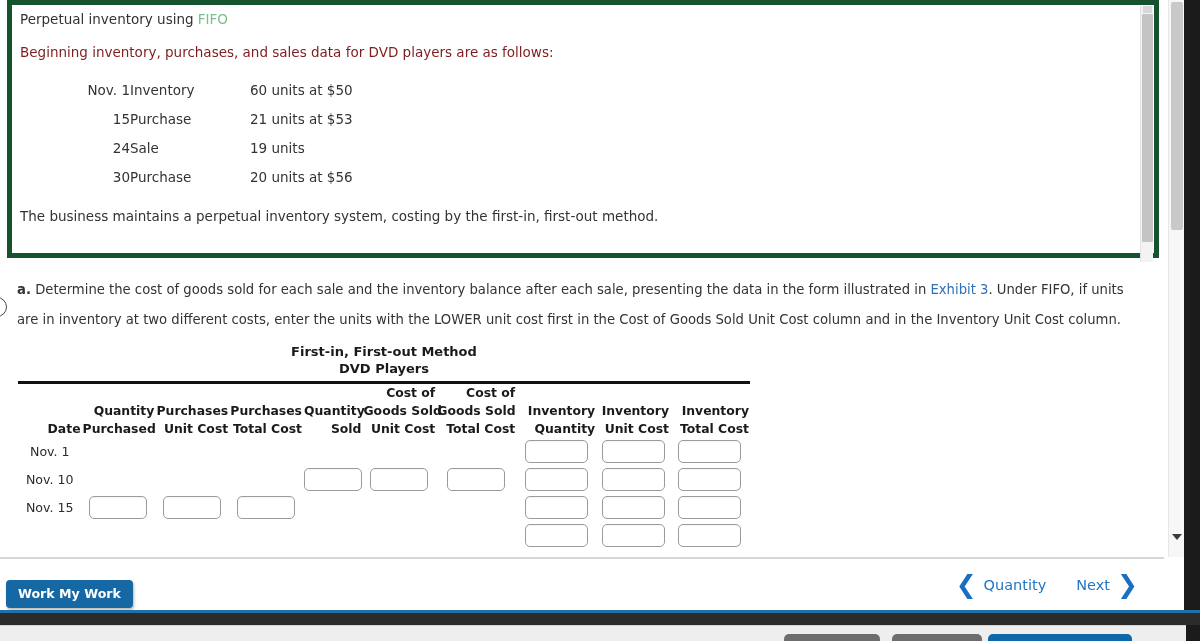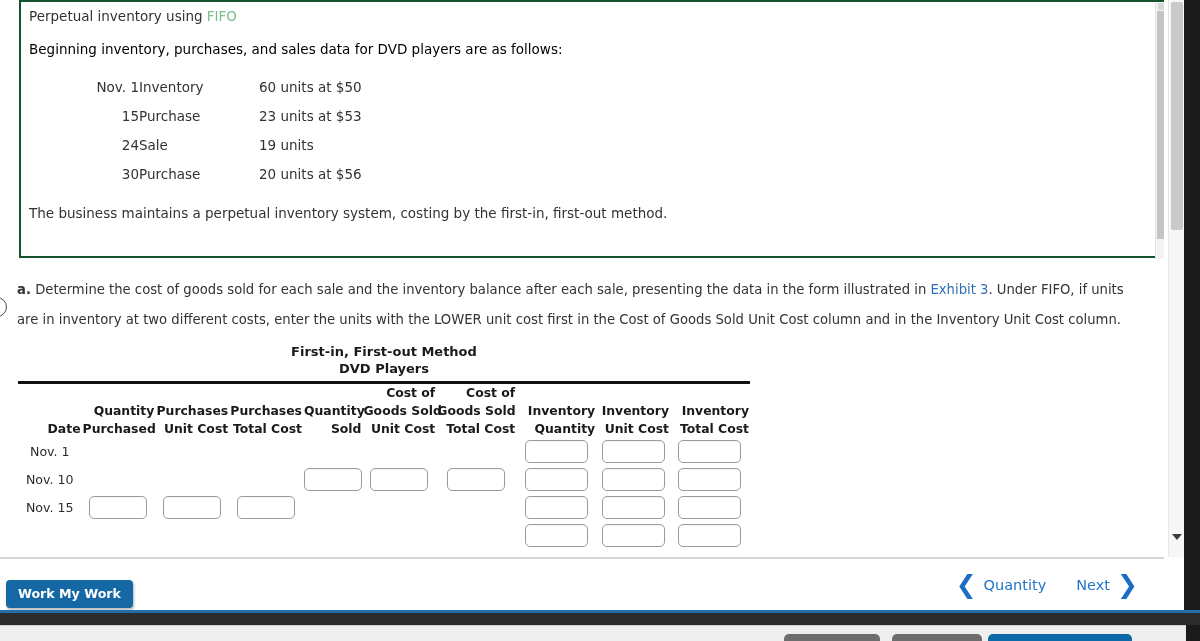--- a/index.html
+++ b/index.html
@@ -27,37 +27,36 @@
     overflow: hidden;
     background: #ffffff;
   }
 
   
   .problem-box {
     position: absolute;
     left: 7px; top: 0px;
     width: 1152px;
     height: 258px;
-    border: 2px solid #14532d;
+    border: 5px solid #14532d;
     background: #ffffff;
-    margin-left: 12px;
   }
   .problem-box .pb-inner {
     padding: 4px 0 0 8px;
   }
   .line-title {
     font-size: 13.5px;
     color: #333333;
     line-height: 20px;
     margin: 0 0 4px 0;
   }
   .green-term { color: #79c08a; }
   .line-intro {
     font-size: 13.5px;
-    color: #000000;
+    color: #7f1d1d;
     line-height: 20px;
     margin: 13px 0 0 0;
   }
 
   table.data-list {
     margin: 14px 0 0 48px;
     border-collapse: collapse;
     font-size: 13.5px;
     color: #333333;
   }
@@ -334,21 +333,21 @@
         <table class="data-list">
           <tbody>
             <tr>
               <td class="dl-date">Nov. 1</td>
               <td class="dl-kind">Inventory</td>
               <td class="dl-amount">60 units at $50</td>
             </tr>
             <tr>
               <td class="dl-date">15</td>
               <td class="dl-kind">Purchase</td>
-              <td class="dl-amount">23 units at $53</td>
+              <td class="dl-amount">21 units at $53</td>
             </tr>
             <tr>
               <td class="dl-date">24</td>
               <td class="dl-kind">Sale</td>
               <td class="dl-amount">19 units</td>
             </tr>
             <tr>
               <td class="dl-date">30</td>
               <td class="dl-kind">Purchase</td>
               <td class="dl-amount">20 units at $56</td>

